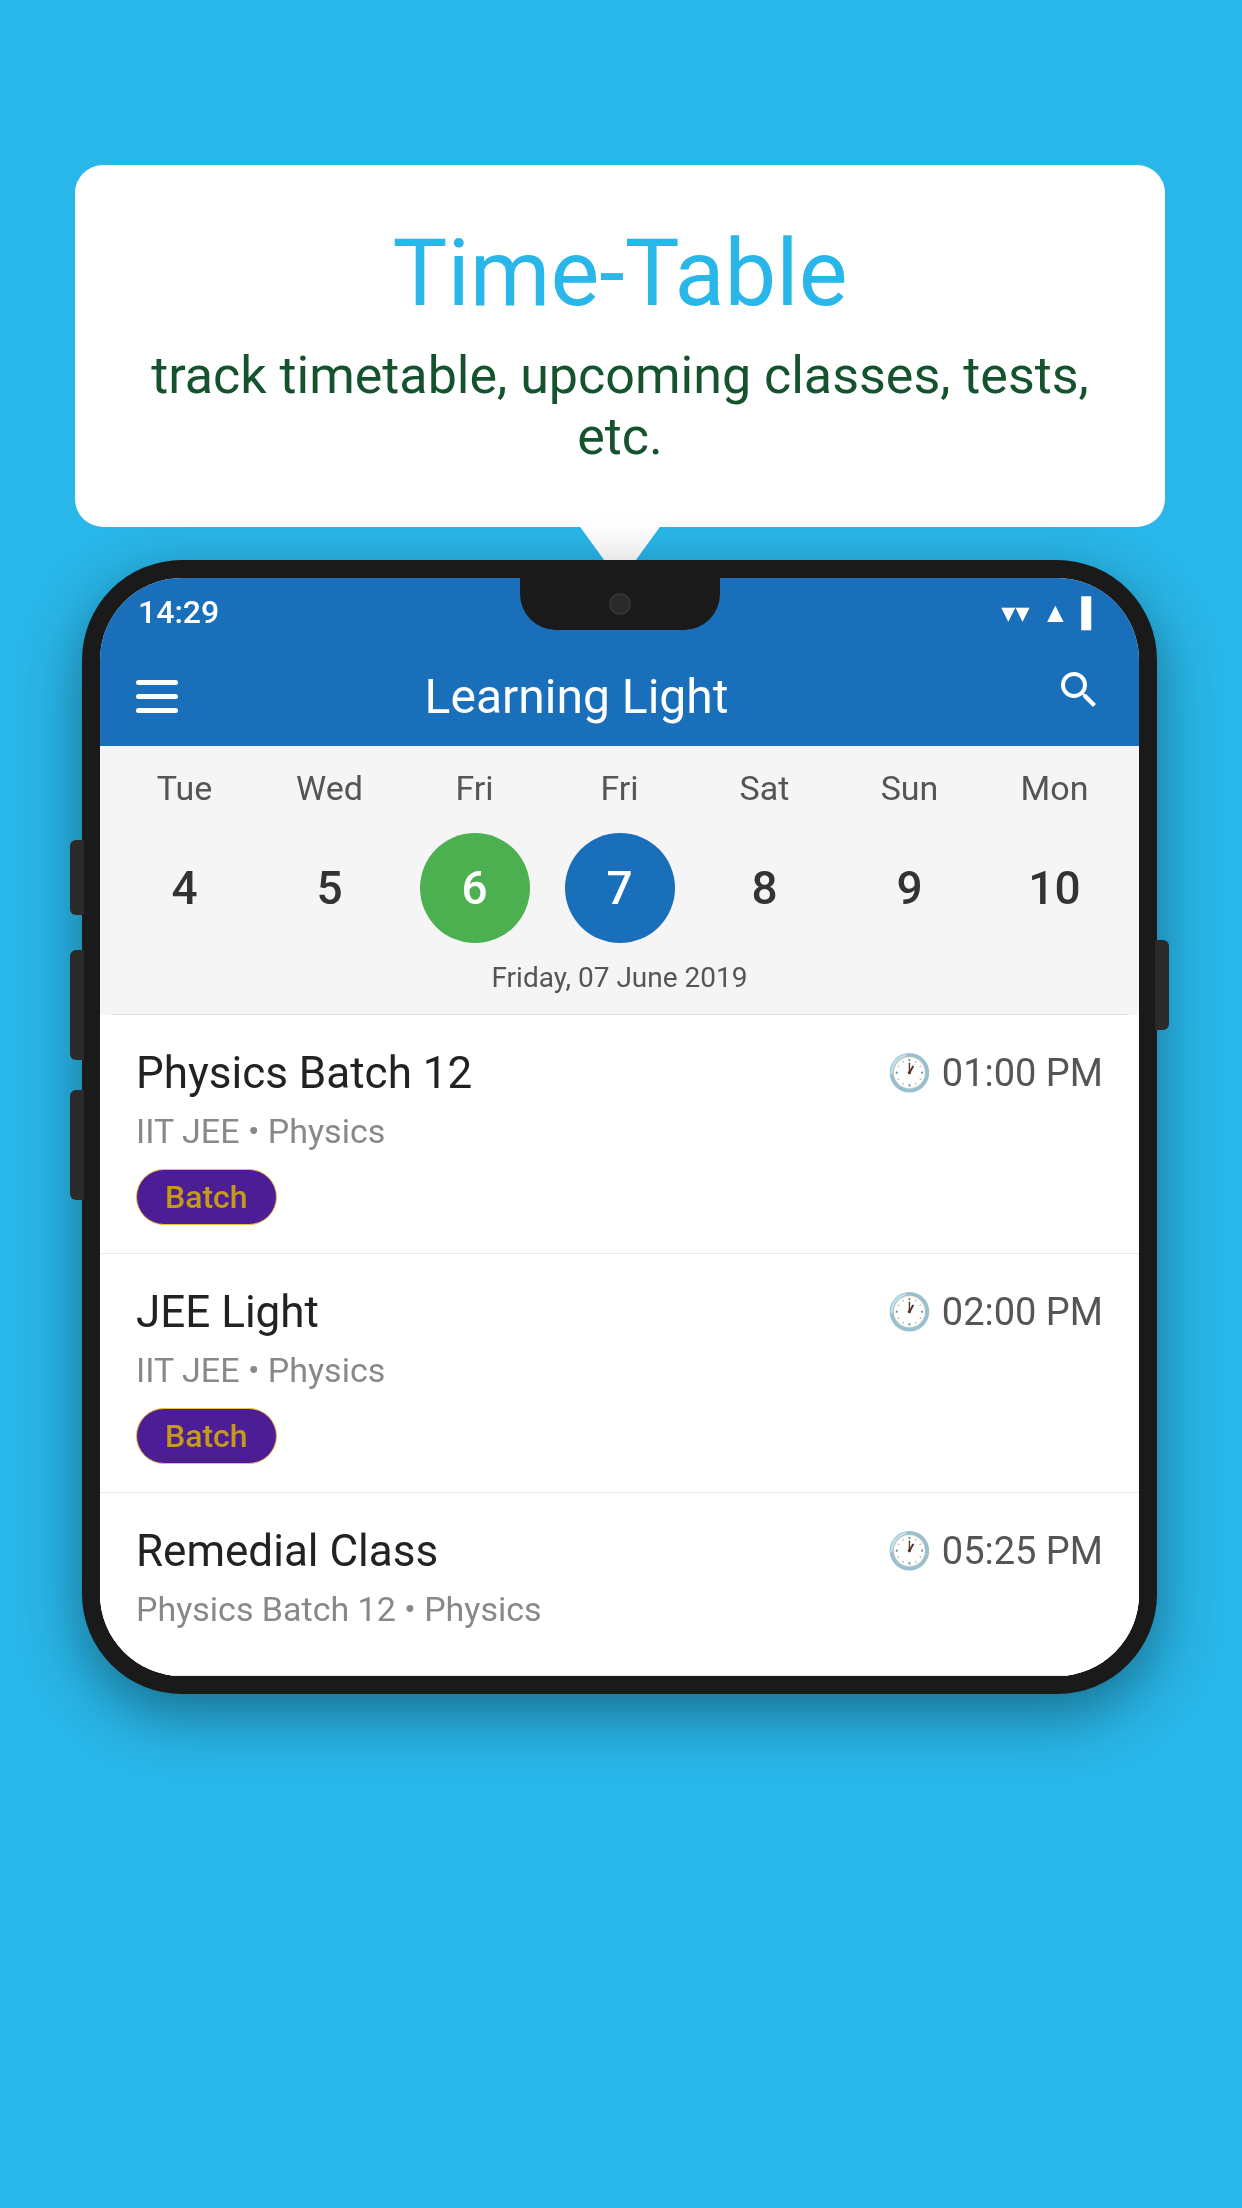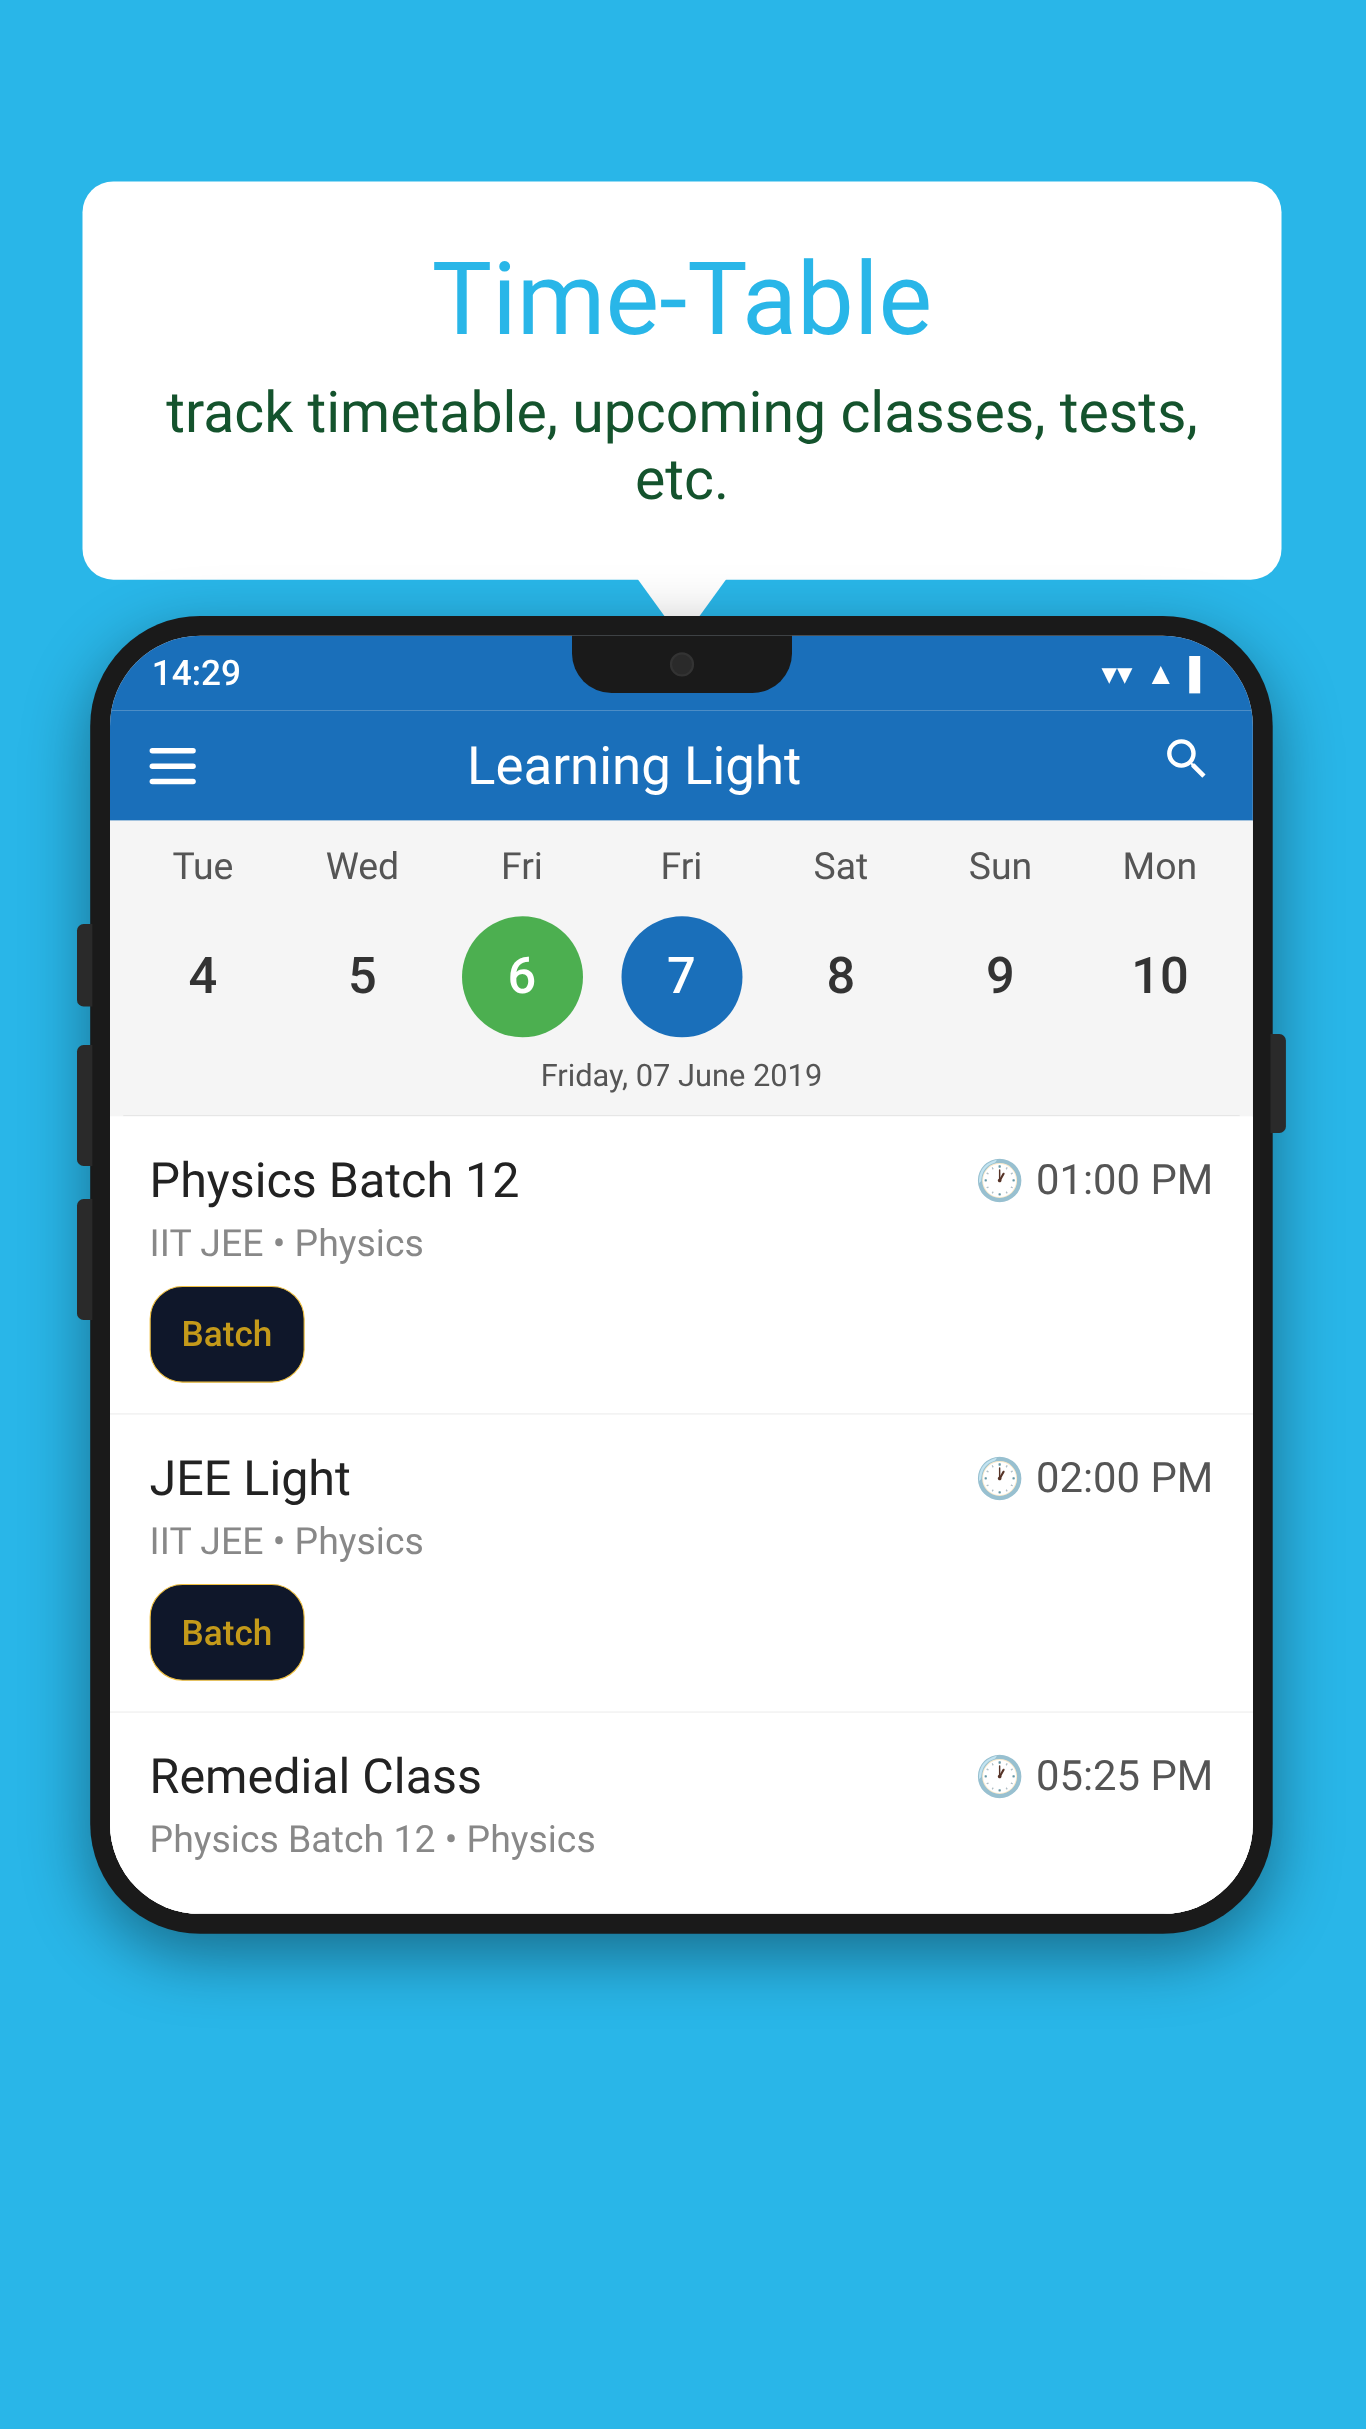--- a/index.html
+++ b/index.html
@@ -262,25 +262,25 @@
     }
 
     .schedule-subtitle {
       font-size: 34px;
       color: #888;
       margin-bottom: 18px;
     }
 
     .batch-tag {
       display: inline-block;
-      background: #0f172a;
+      background: #4c1d95;
       color: #c49a1a;
       border: 1.5px solid #f0c040;
       border-radius: 30px;
-      padding: 24px 28px;
+      padding: 8px 28px;
       font-size: 32px;
       font-weight: 500;
     }
 
     
     .side-btn-right {
       position: absolute;
       right: -12px;
       top: 380px;
       width: 14px;

